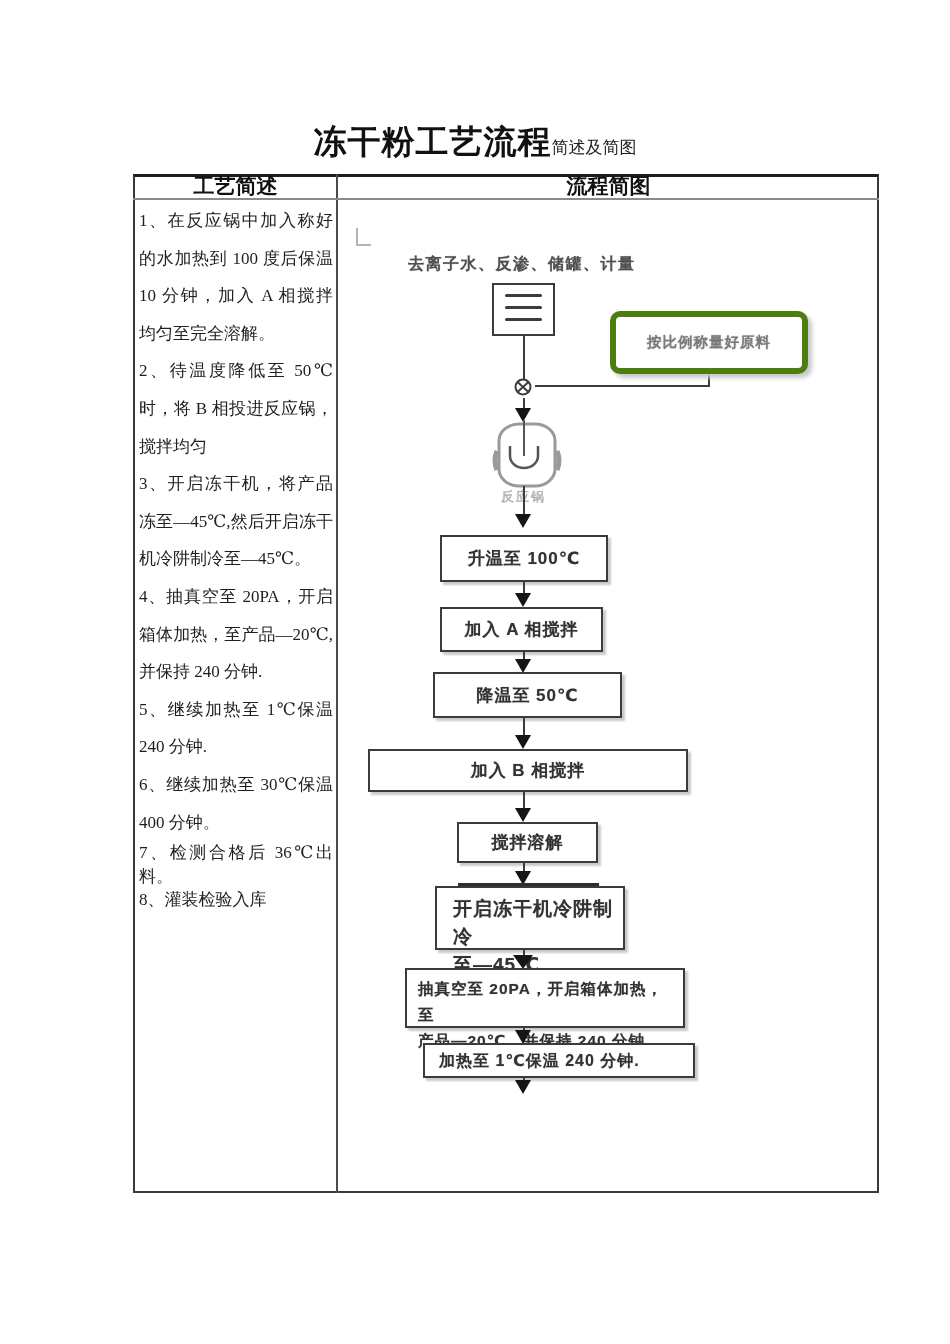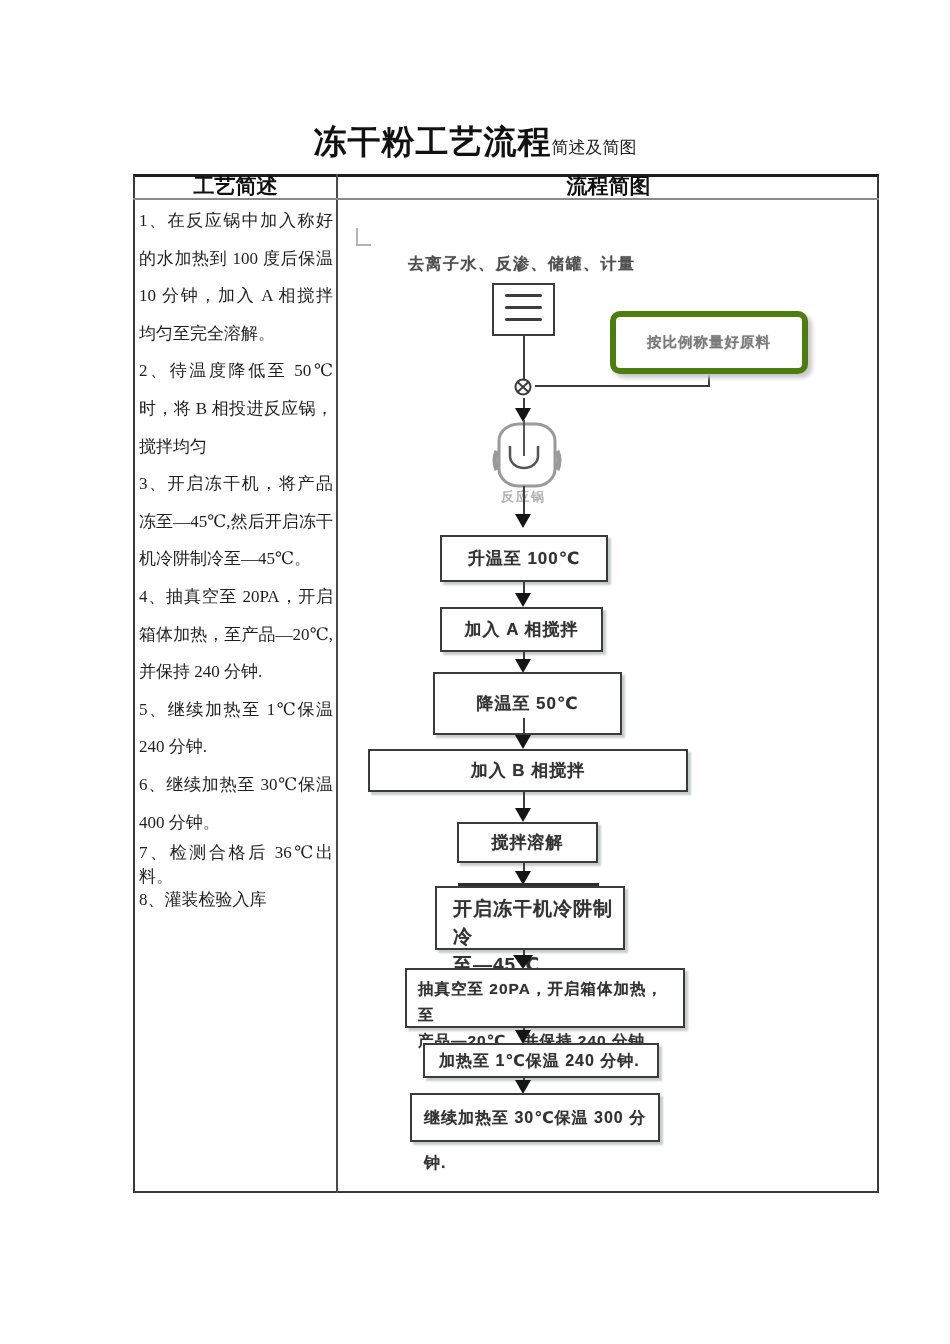--- a/index.html
+++ b/index.html
@@ -50,26 +50,26 @@
            border:6px solid #4d7c0f;border-radius:10px;background:#fff;box-shadow:4px 4px 4px #c9c9c9;
            display:flex;align-items:center;justify-content:center;font-size:14.5px;color:#7a7a7a;
            letter-spacing:1px;font-weight:bold;text-shadow:0 0 1.5px #b0b0b0;}
   .pot{position:absolute;left:489px;top:420px;}
   .pot-label{position:absolute;left:501px;top:488px;width:70px;font-size:13px;color:#b2b2b2;
              letter-spacing:2px;font-weight:bold;}
   .ghost-line{position:absolute;left:458px;top:883px;width:141px;height:3px;background:#2e2e2e;}
 
   .b1{left:440px;top:535px;width:168px;height:47px;font-size:17px;}
   .b2{left:440px;top:607px;width:163px;height:45px;font-size:17px;}
-  .b3{left:433px;top:672px;width:189px;height:63px;font-size:17px;}
+  .b3{left:433px;top:672px;width:189px;height:46px;font-size:17px;}
   .b4{left:368px;top:749px;width:320px;height:43px;font-size:17px;}
   .b5{left:457px;top:822px;width:141px;height:41px;font-size:17px;}
   .b6{left:435px;top:886px;width:190px;height:64px;font-size:19px;padding:7px 6px 0 16px;line-height:28px;}
   .b7{left:405px;top:968px;width:280px;height:60px;font-size:15.5px;padding:6px 4px 0 11px;line-height:26px;}
-  .b8{left:423px;top:1043px;width:236px;height:35px;font-size:16px;padding-left:14px;line-height:31px;}
+  .b8{left:423px;top:1043px;width:272px;height:35px;font-size:16px;padding-left:14px;line-height:31px;}
   .b9{left:410px;top:1093px;width:250px;height:49px;font-size:16px;padding-left:12px;line-height:45px;}
   .b6,.b7,.b8,.b9{text-align:left;}
 </style>
 </head>
 <body>
 
 <div class="page">
 
   <div class="title-block">
     <span class="title-main">冻干粉工艺流程</span><span class="title-suffix">简述及简图</span>
@@ -173,15 +173,14 @@
   </div>
 
   <div class="vline" style="left:523px;top:1028px;height:4px;"></div>
   <div class="ahead" style="left:515px;top:1030px;"></div>
 
   <div class="fbox fc b8">加热至 1℃保温 240 分钟.</div>
 
   <div class="vline" style="left:523px;top:1078px;height:4px;"></div>
   <div class="ahead" style="left:515px;top:1080px;"></div>
 
-  <div class="fbox fc b9">继续加热至 30℃保温 300 分钟.</div>
 
 </div>
 
 </body></html>

